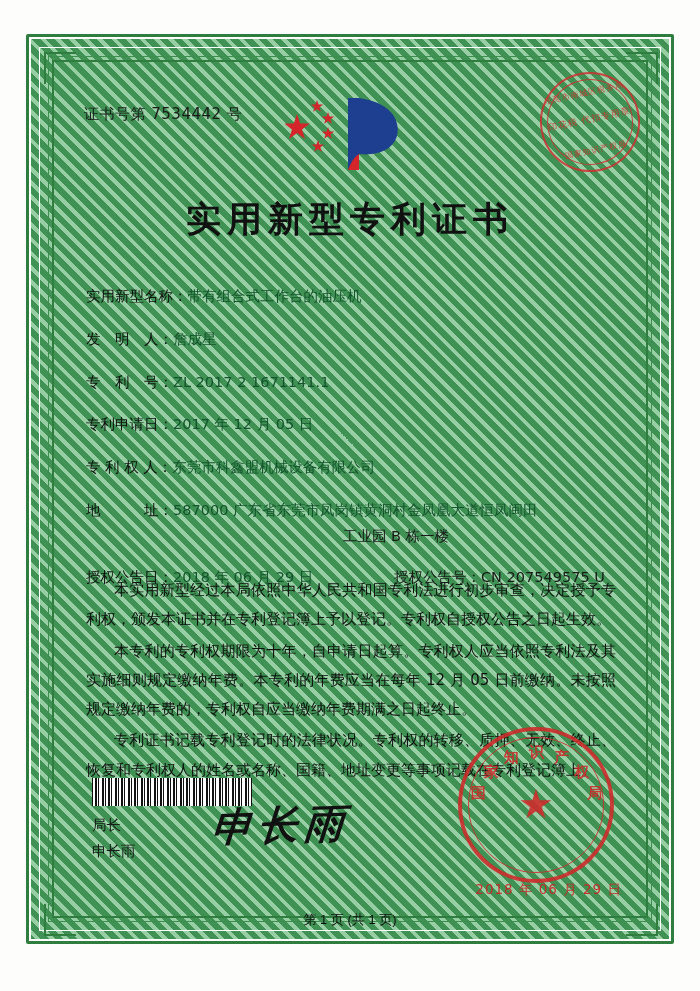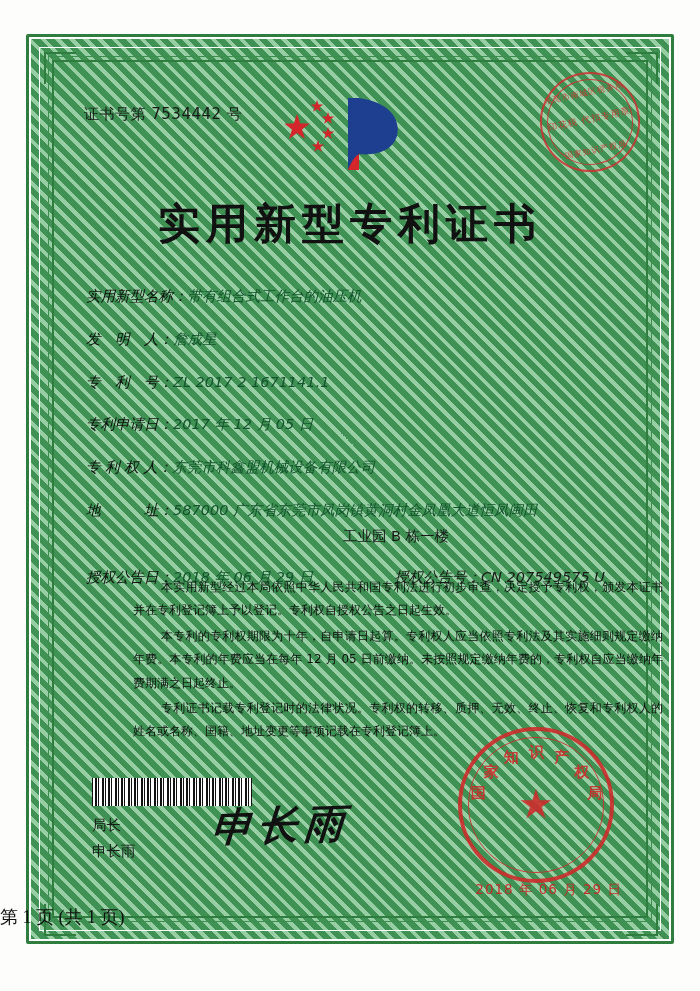--- a/index.html
+++ b/index.html
@@ -123,41 +123,40 @@
     position: absolute;
     left: 50%; top: 92px;
     transform: translateX(-50%);
     width: 130px; height: 84px;
   }
 
   .title {
     position: absolute;
     left: 0; right: 0; top: 196px;
     text-align: center;
-    font-size: 42px;
+    font-size: 35px;
     font-weight: bold;
     letter-spacing: 6px;
     font-family: "DejaVu Sans", sans-serif;
     color: #111;
   }
 
   
   .fields {
     position: absolute;
     left: 86px; top: 286px;
     width: 530px;
     font-size: 14.5px;
     font-family: "DejaVu Sans", sans-serif;
   }
   .field-row {
     display: flex;
     align-items: baseline;
     margin-bottom: 21px;
     line-height: 1.5;
-    font-style: italic;
   }
   .field-label {
     flex: 0 0 auto;
     white-space: pre;
     color: #111;
   }
   .field-value {
     flex: 1 1 auto;
     color: #14532d;
   }
@@ -174,26 +173,25 @@
     font-size: 14.5px;
     font-family: "DejaVu Sans", sans-serif;
     text-align: center;
   }
 
   
   .body-text {
     position: absolute;
     left: 86px; top: 576px;
     width: 530px;
-    font-size: 12px;
+    font-size: 15px;
     line-height: 1.95;
     font-family: "DejaVu Sans", sans-serif;
     text-align: justify;
     color: #111;
-    margin-left: 47px;
   }
   .body-text p {
     margin: 0 0 2px 0;
     text-indent: 28px;
   }
 
   
   .barcode {
     position: absolute;
     left: 92px; top: 778px;
@@ -269,22 +267,23 @@
     font-size: 13.5px;
     font-family: "DejaVu Sans", sans-serif;
     color: #c22;
     opacity: .9;
     letter-spacing: 1px;
   }
 
   .page-footer {
     position: absolute;
     left: 0; right: 0; bottom: 62px;
-    font-size: 18px;
-    font-family: Liberation Serif, serif;
+    text-align: center;
+    font-size: 13px;
+    font-family: Liberation Sans, sans-serif;
     color: #111;
   }
 </style>
 </head>
 <body>
 
 <div class="page">
 
   <div class="border-band"></div>
   <div class="border-outer"></div>

